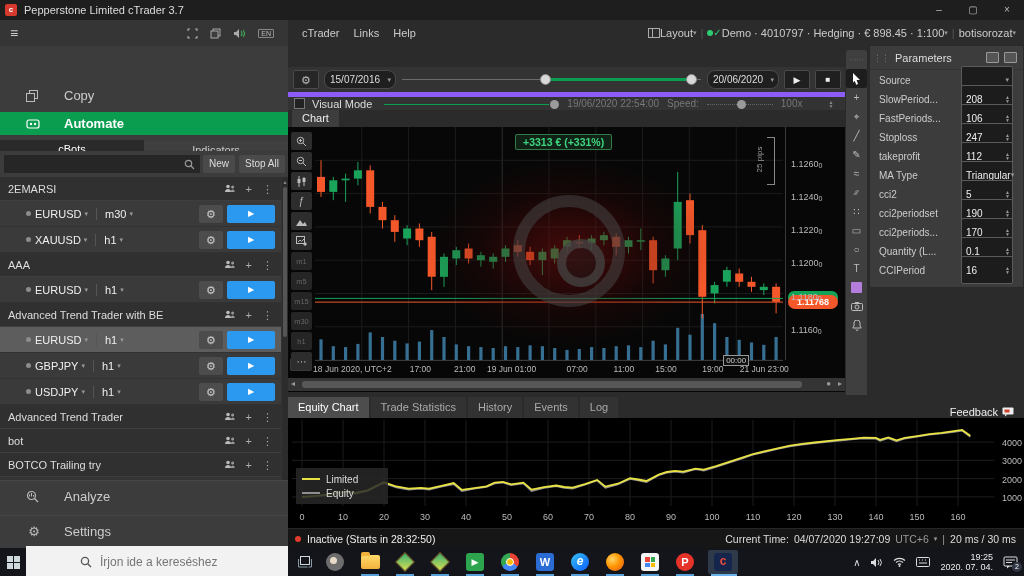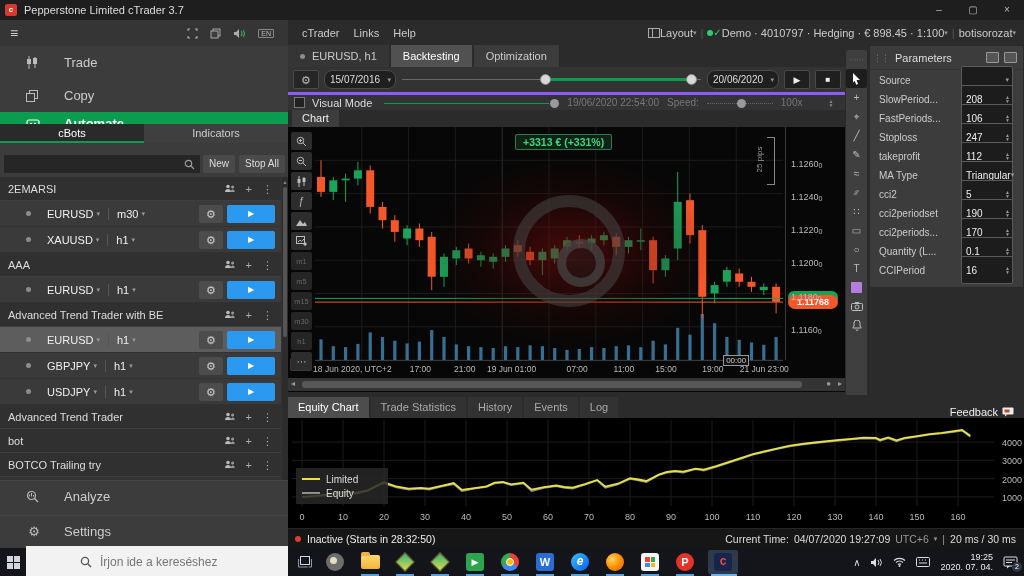--- a/index.html
+++ b/index.html
@@ -16,35 +16,35 @@
   
   #sidebar{left:0;top:20px;width:288px;height:528px;background:#3c3c3c;}
   #side-head{left:0;top:0;width:288px;height:26px;background:#353535;display:flex;align-items:center;}
   #hamburger{color:#ccc;font-size:14px;margin-left:10px;}
   .shead-icons{margin-left:auto;display:flex;align-items:center;gap:12px;margin-right:14px;}
   .shead-ic{color:#aaa;font-size:10px;}
   #lang-badge{border:1px solid #888;color:#bbb;font-size:7px;padding:0 2px;border-radius:1px;}
   .nav-item{position:absolute;left:0;width:288px;height:33px;display:flex;align-items:center;color:#ccc;font-size:13px;}
   .nav-item .nicon{width:16px;margin-left:26px;margin-right:22px;text-align:center;color:#bbb;font-size:13px;}
   #nav-automate{background:#0b9d4f;color:#fff;height:23px;}
-  #side-tabs{left:0;top:104px;width:288px;height:19px;display:flex;}
+  #side-tabs{left:0;top:120px;width:288px;height:19px;display:flex;align-items:center;}
   .stab{flex:1;text-align:center;font-size:11px;line-height:18px;color:#ccc;background:#3f3f3f;}
   .stab.active{background:#2a2a2a;border-bottom:2px solid #0b9d4f;color:#fff;}
   #side-search{left:0;top:131px;width:288px;height:26px;display:flex;align-items:center;background:#3c3c3c;}
   #cbots-search{width:196px;height:18px;margin-left:4px;background:#262626;border:none;outline:none;color:#ddd;font-size:11px;padding:0 18px 0 5px;}
   .sbtn{height:18px;background:#4a4a4a;border:none;color:#ddd;font-size:10px;border-radius:2px;padding:0 6px;margin-left:4px;line-height:18px;}
   #botlist{left:0;top:157px;width:288px;height:323px;overflow:hidden;background:#343434;}
   .bot-header{position:relative;width:281px;height:24px;background:#303030;border-bottom:1px solid #3e3e3e;display:flex;align-items:center;}
   .bot-name{color:#ddd;font-size:11px;margin-left:8px;white-space:nowrap;}
   .bh-icons{margin-left:auto;display:flex;align-items:center;gap:10px;margin-right:8px;}
   .bh-ic{color:#aaa;font-size:11px;line-height:10px;}
   .bot-instance{position:relative;width:281px;height:26px;background:#3a3a3a;border-bottom:1px solid #323232;display:flex;align-items:center;}
   .bot-instance.selected{background:#5d5d5d;}
   .inst-dot{width:5px;height:5px;border-radius:50%;background:#8d8d8d;margin-left:26px;}
-  .inst-sym{color:#f0f0f0;font-size:11px;margin-left:16px;}
+  .inst-sym{color:#f0f0f0;font-size:11px;margin-left:4px;}
   .inst-car{color:#999;font-size:7px;margin-left:3px;}
   .inst-tf{color:#f0f0f0;font-size:11px;margin-left:8px;padding-left:8px;border-left:1px solid #555;}
   .inst-gear{margin-left:auto;width:24px;height:18px;background:#4c4c4c;border-radius:2px;color:#ccc;font-size:11px;text-align:center;line-height:18px;}
   .inst-play{width:48px;height:18px;background:#2b99f0;border-radius:2px;margin:0 6px 0 4px;color:#fff;font-size:8px;text-align:center;line-height:18px;}
   #list-scroll{position:absolute;left:282px;top:0px;width:6px;height:323px;background:#2c2c2c;}
   #list-thumb{position:absolute;left:1px;top:10px;width:4px;height:150px;background:#555;border-radius:2px;}
   .scroll-arrow{position:absolute;left:0;width:6px;color:#888;font-size:6px;text-align:center;}
   .side-foot{position:absolute;left:0;width:288px;height:32px;display:flex;align-items:center;color:#ccc;font-size:13px;border-top:1px solid #474747;background:#3c3c3c;}
   .side-foot .nicon{width:16px;margin-left:26px;margin-right:22px;color:#bbb;text-align:center;font-size:13px;}
   
@@ -67,21 +67,21 @@
   .cgear{width:26px;height:19px;background:#262626;border:1px solid #4a4a4a;border-radius:2px;color:#bbb;font-size:11px;text-align:center;line-height:18px;margin-left:5px;}
   .dsel{width:72px;height:19px;background:#1f1f1f;border:1px solid #4a4a4a;border-radius:8px;color:#ddd;font-size:10px;display:flex;align-items:center;margin-left:5px;}
   .dsel span{margin-left:5px;}
   .dsel .caret{margin-left:auto;margin-right:4px;}
   #range-slider{position:relative;flex:1;height:19px;margin:0 6px;}
   #rs-track{position:absolute;left:0;right:0;top:9px;height:1px;background:#6a6a6a;}
   #rs-fill{position:absolute;left:47%;width:50%;top:8px;height:3px;background:#0b9d4f;}
   .rs-handle{position:absolute;top:4px;width:11px;height:11px;border-radius:50%;background:#d8d8d8;border:1px solid #888;}
   #playbtn,#stopbtn{width:26px;height:19px;background:#1f1f1f;border:1px solid #4a4a4a;border-radius:2px;color:#eee;text-align:center;line-height:18px;margin-left:5px;}
   #playbtn{font-size:9px;}#stopbtn{font-size:8px;margin-right:4px;}
-  #visualbar{left:288px;top:92px;width:557px;height:18px;background:#333;display:flex;align-items:center;border-top:3px solid #8b5cf6;}
+  #visualbar{left:288px;top:92px;width:557px;height:18px;background:#333;display:flex;align-items:center;border-top:5px solid #8b5cf6;}
   #vm-check{width:11px;height:11px;background:#222;border:1px solid #777;margin-left:6px;}
   #vm-label{color:#ddd;font-size:11px;margin-left:7px;}
   #prog-slider{position:relative;width:175px;height:12px;margin-left:12px;}
   #prog-line{position:absolute;left:0;right:10px;top:6px;height:1px;background:#0b9d4f;}
   #prog-handle{position:absolute;right:0;top:2px;width:9px;height:9px;border-radius:50%;background:#9a9a9a;}
   .dimtxt{color:#777;font-size:10px;margin-left:8px;}
   #speed-slider{position:relative;width:66px;height:12px;margin-left:8px;}
   #speed-line{position:absolute;left:0;right:0;top:6px;border-top:1px dotted #666;}
   #speed-handle{position:absolute;left:30px;top:2px;width:9px;height:9px;border-radius:50%;background:#9a9a9a;}
   #speed-step{display:flex;flex-direction:column;margin-left:26px;color:#888;font-size:5px;line-height:4px;}
@@ -201,31 +201,20 @@
         <span class="shead-ic">
           <svg width="13" height="11" viewBox="0 0 13 11">
               <path d="M1 4h2l3-3v9L3 7H1z" fill="#aaa"></path>
               <path d="M8 3q2 2.5 0 5M10 2q3 3.5 0 7" fill="none" stroke="#3fae5c" stroke-width="1.1"></path>
             </svg>
         </span>
         <span id="lang-badge">EN</span>
       </div>
     </div>
 
-    <div class="nav-item" style="top:26px;">
-      <span class="nicon">
-        <svg width="12" height="13" viewBox="0 0 12 13">
-            <line x1="3" y1="0" x2="3" y2="13" stroke="#bbb"></line>
-            <rect x="1" y="3" width="4" height="5" fill="#bbb"></rect>
-            <line x1="9" y1="1" x2="9" y2="12" stroke="#bbb"></line>
-            <rect x="7" y="2" width="4" height="6" fill="#bbb"></rect>
-          </svg>
-      </span>
-      <span>Trade</span>
-    </div>
     <div class="nav-item" style="top:59px;">
       <span class="nicon">
         <svg width="12" height="12" viewBox="0 0 12 12">
             <rect x="3.5" y="0.5" width="8" height="8" fill="none" stroke="#bbb"></rect>
             <rect x="0.5" y="3.5" width="8" height="8" fill="#3c3c3c" stroke="#bbb"></rect>
           </svg>
       </span>
       <span>Copy</span>
     </div>
     <div class="nav-item" id="nav-automate" style="top:92px;">
@@ -445,28 +434,20 @@
       <span id="conn-dot"></span>
       <span id="conn-check">✓</span>
       <span class="mr-txt">Demo · 4010797 · Hedging · € 898.45 · 1:100</span>
       <span class="caret">▾</span>
       <span class="mr-sep">|</span>
       <span class="mr-txt">botisorozat</span>
       <span class="caret">▾</span>
     </div>
   </div>
 
-  <div id="tabrow" class="abs">
-    <div class="wtab" id="tab-symbol">
-      <span class="dot"></span>
-      <span>EURUSD, h1</span>
-    </div>
-    <div class="wtab" id="tab-backtesting">Backtesting</div>
-    <div class="wtab" id="tab-optimization">Optimization</div>
-  </div>
 
   <div id="controlbar" class="abs">
     <div class="cgear">⚙</div>
     <div class="dsel">
       <span>15/07/2016</span>
       <span class="caret">▾</span>
     </div>
     <div id="range-slider">
       <div id="rs-track"></div>
       <div id="rs-fill"></div>

